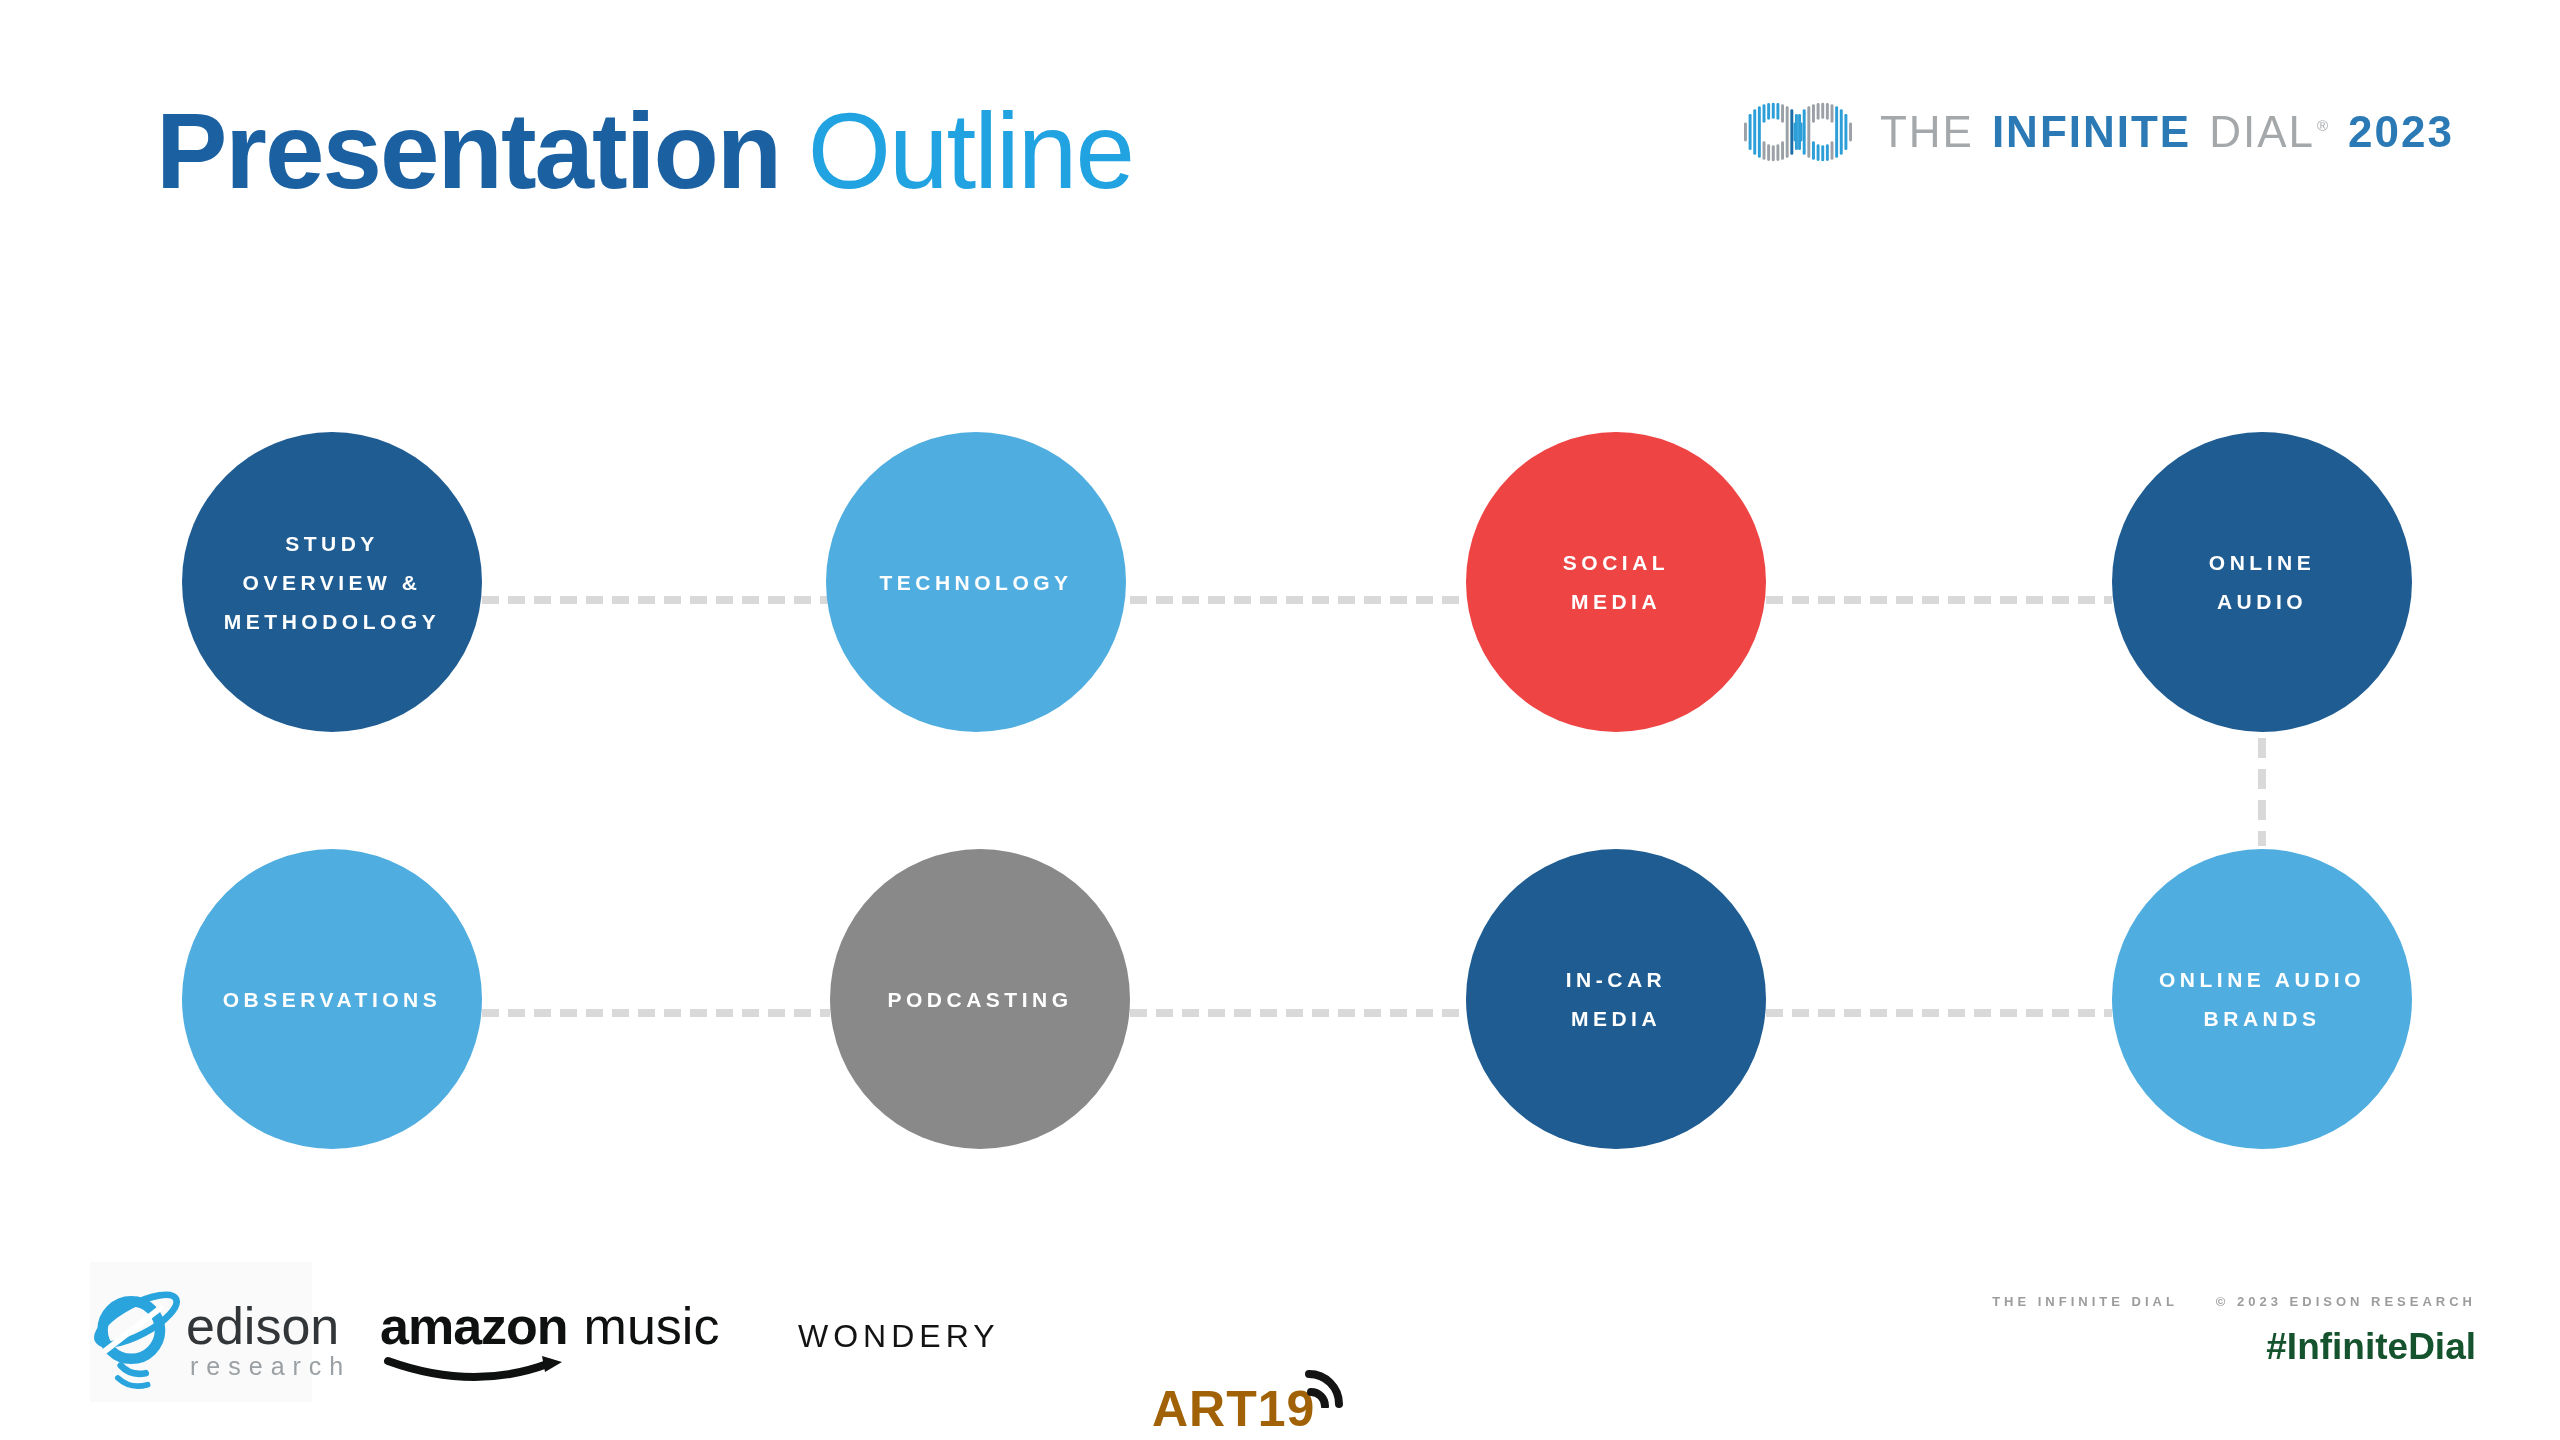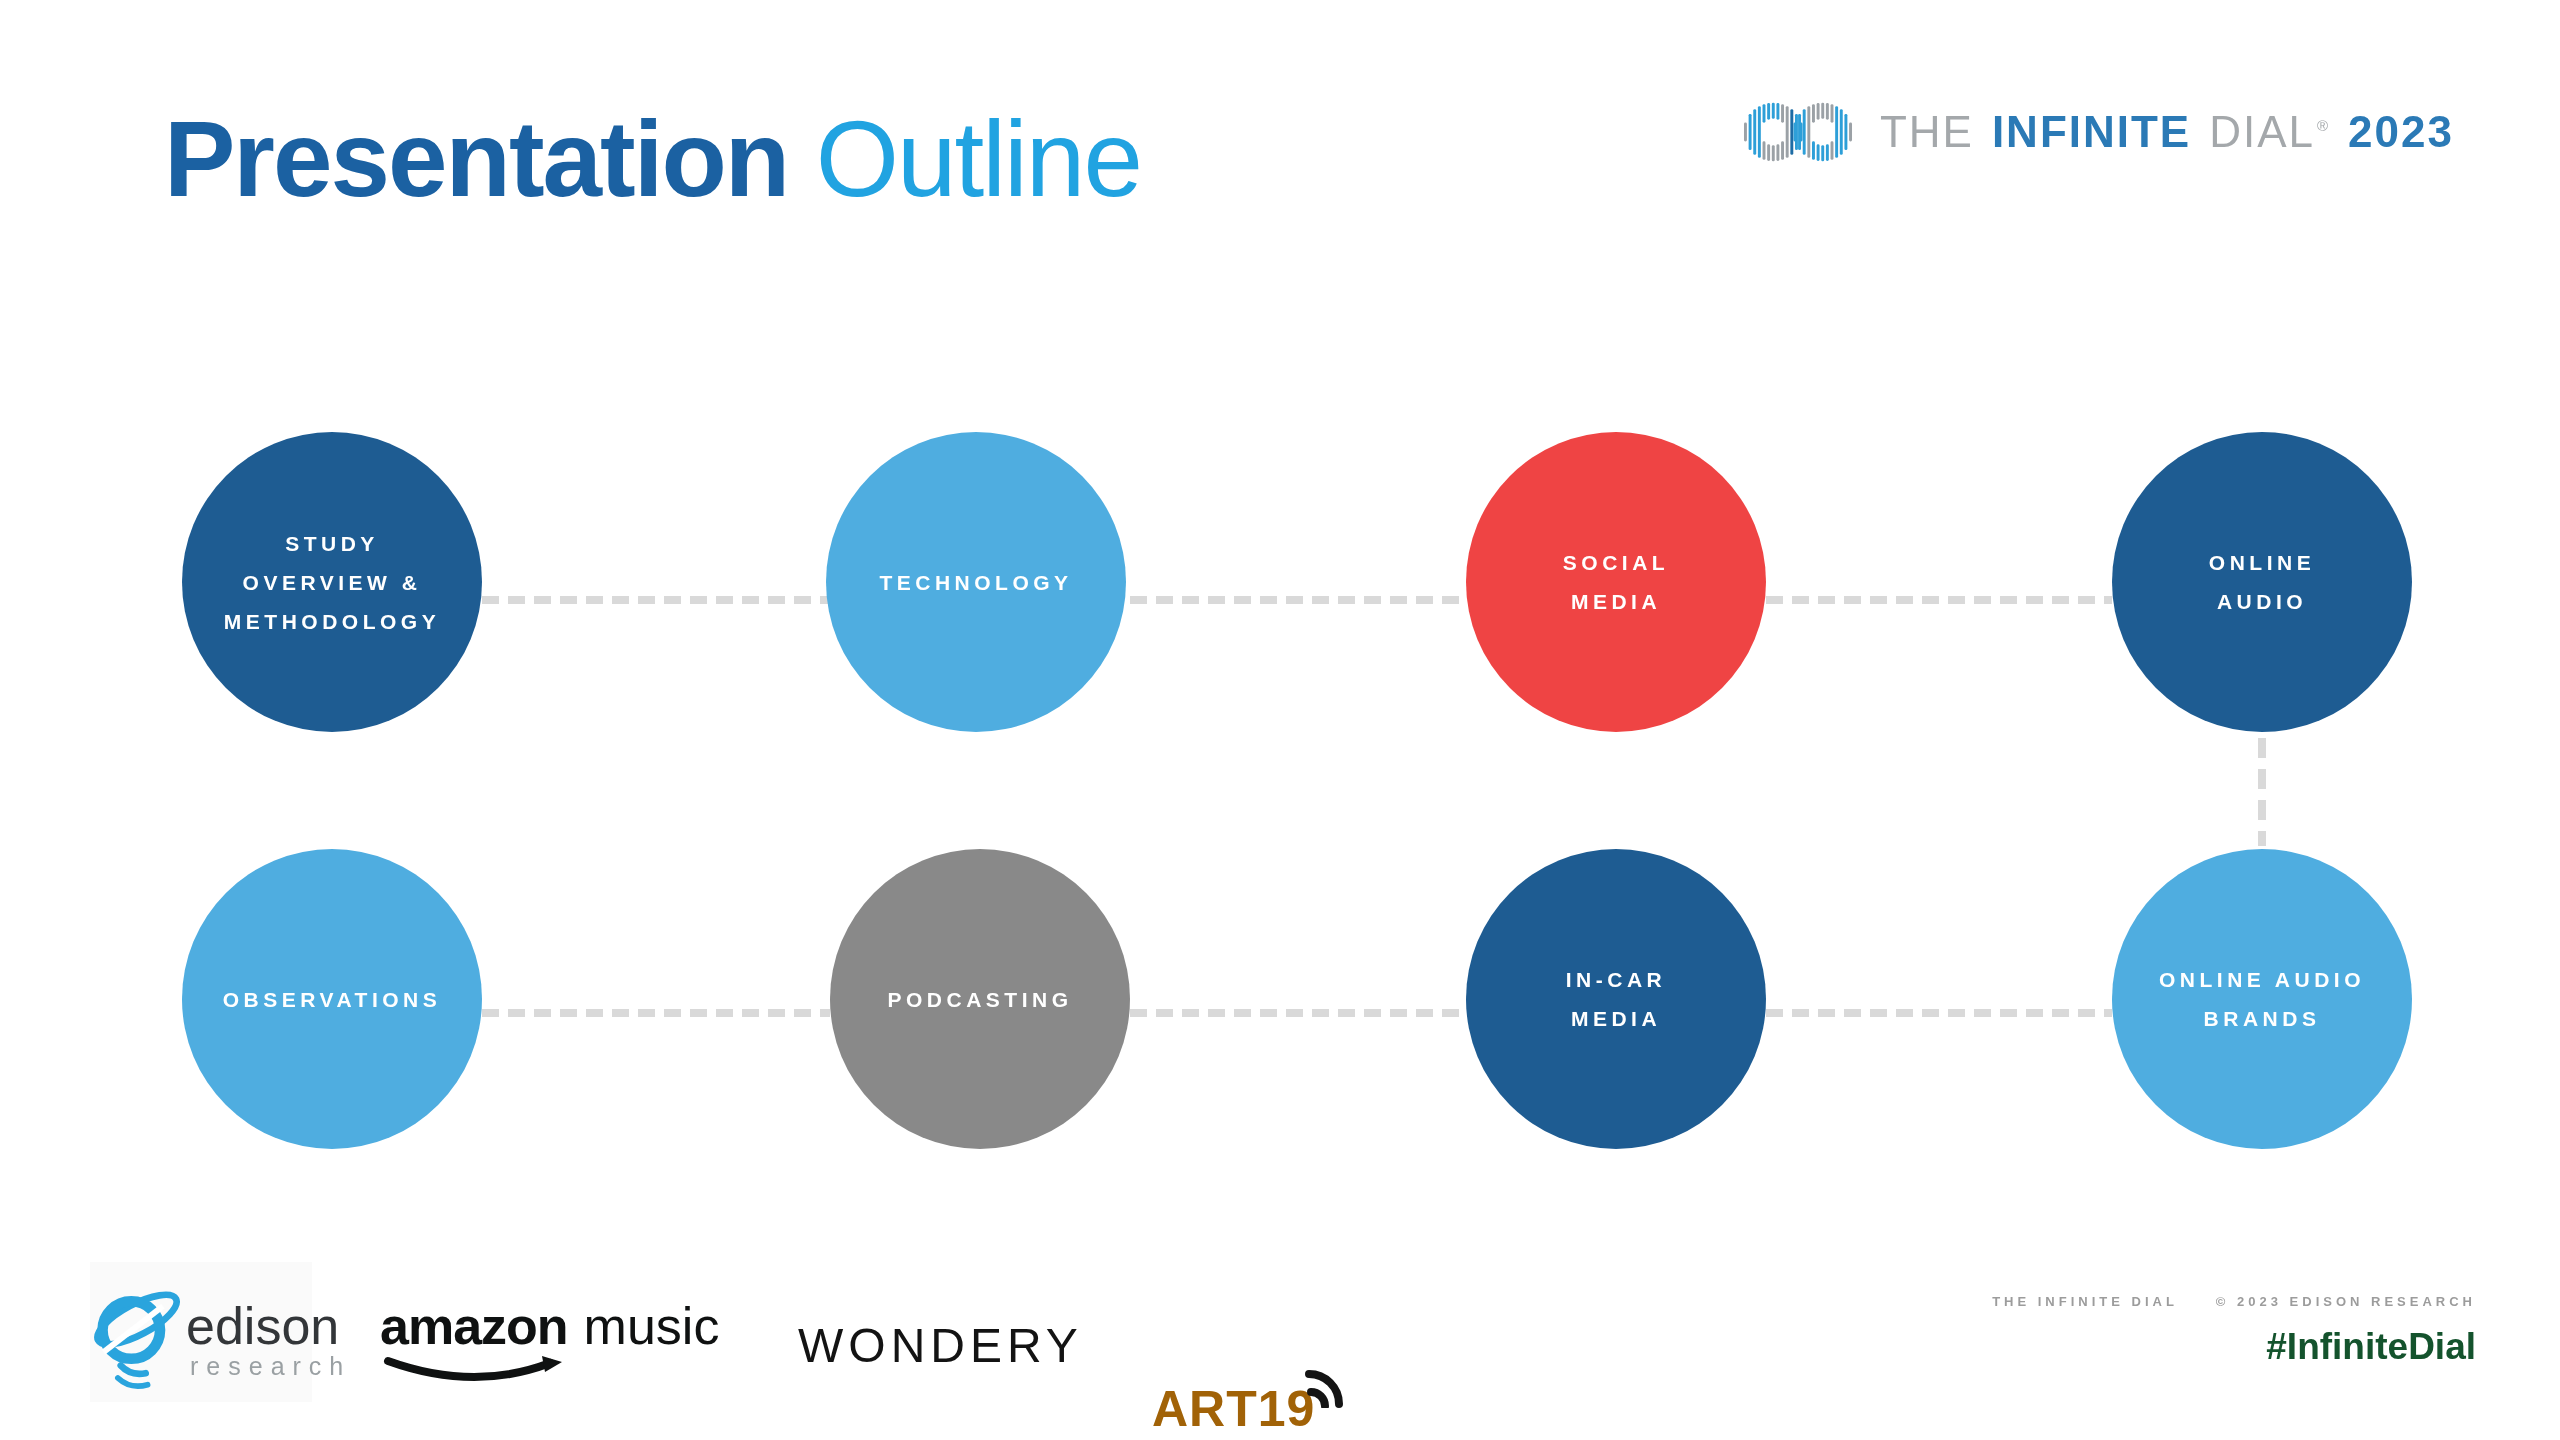--- a/index.html
+++ b/index.html
@@ -1,21 +1,21 @@
 <!DOCTYPE html>
 <html><head>
 <meta charset="utf-8">
 <style>
   html,body{margin:0;padding:0;background:#fff;}
   .slide{
     position:relative;width:2560px;height:1440px;background:#ffffff;
     font-family:"Liberation Sans", sans-serif;overflow:hidden;
   }
   
-  .title{position:absolute;left:152px;top:94px;margin:12px;font-size:107px;line-height:1;letter-spacing:-2px;white-space:nowrap;}
+  .title{position:absolute;left:152px;top:94px;margin:4px;font-size:107px;line-height:1;letter-spacing:-2px;white-space:nowrap;}
   .title .t1{color:#1b61a2;font-weight:700;}
   .title .t2{color:#21a3e1;font-weight:400;}
   
   .brand{position:absolute;top:98px;right:106px;display:flex;align-items:center;gap:26px;}
   .brand svg{display:block;}
   .brand-text{display:flex;align-items:baseline;gap:18px;font-size:44px;letter-spacing:2px;white-space:nowrap;}
   .bt-gray{color:#a4a8ab;font-weight:500;}
   .bt-blue{color:#2b7ab6;font-weight:700;}
   .reg{font-size:15px;color:#a4a8ab;vertical-align:super;font-weight:400;margin-left:2px;}
   
@@ -33,21 +33,21 @@
   
   .edison{position:absolute;left:90px;top:1262px;width:222px;height:140px;background:#fafafa;}
   .edison svg{position:absolute;left:2px;top:8px;}
   .edison-name{position:absolute;left:96px;top:34px;font-size:52px;color:#333639;letter-spacing:0px;}
   .edison-sub{position:absolute;left:100px;top:90px;font-size:25px;color:#9aa0a3;letter-spacing:8px;}
   .amazon{position:absolute;left:380px;top:1300px;width:320px;height:100px;color:#0f1111;}
   .amazon-row{font-size:52px;line-height:1;white-space:nowrap;}
   .amazon-bold{font-weight:700;letter-spacing:-1px;}
   .amazon-reg{font-weight:400;margin-left:16px;}
   .amazon svg{position:absolute;left:2px;top:56px;}
-  .wondery{position:absolute;left:798px;top:1318px;font-size:48px;font-weight:500;letter-spacing:5px;color:#131313;white-space:nowrap;}
+  .wondery{position:absolute;left:798px;top:1318px;font-size:32px;font-weight:500;letter-spacing:5px;color:#131313;white-space:nowrap;}
   .art19{position:absolute;left:1152px;top:1380px;font-size:50px;font-weight:800;letter-spacing:1px;color:#a16207;white-space:nowrap;}
   .art19 svg{position:absolute;right:-34px;top:-16px;}
   
   .credit{position:absolute;right:84px;top:1294px;display:flex;gap:38px;font-size:13px;font-weight:700;letter-spacing:4px;color:#9c9c9c;white-space:nowrap;}
   .hashtag{position:absolute;right:84px;top:1326px;font-size:37px;font-weight:700;color:#14532d;}
 </style>
 </head>
 <body>
 
 <div class="slide">

